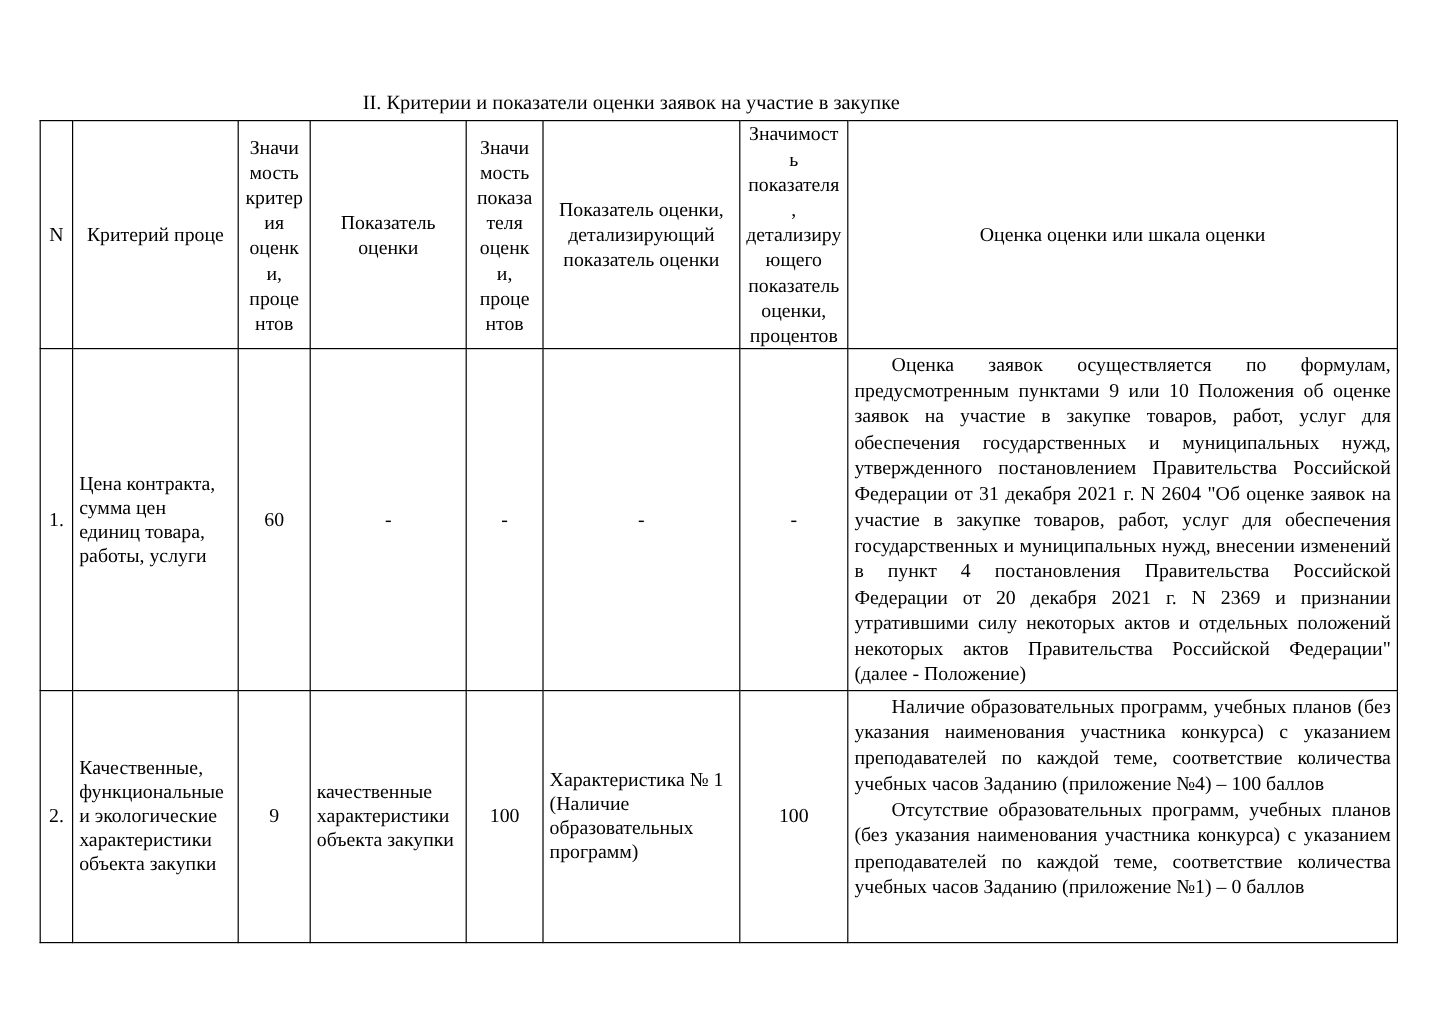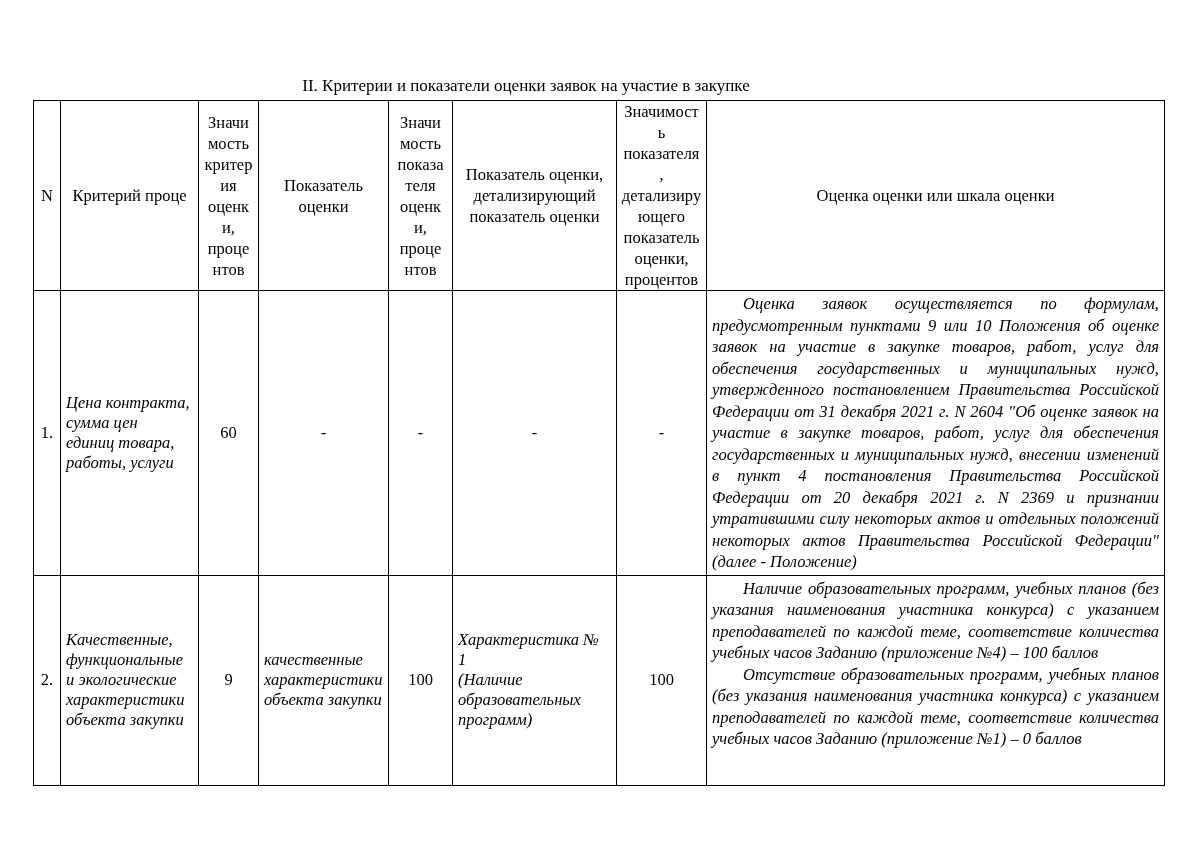--- a/index.html
+++ b/index.html
@@ -60,33 +60,31 @@
     vertical-align: middle;
     line-height: 20px;
   }
   td.c-left {
     text-align: left;
     vertical-align: middle;
     line-height: 20px;
     white-space: pre-line;
     padding-left: 5px;
     padding-right: 2px;
-    font-style: italic;
   }
   td.c-formula {
     vertical-align: top;
     padding: 4px 5px 4px 6px;
   }
   td.c-formula p {
     margin: 0;
     text-align: justify;
     text-indent: 31px;
     font-size: 16.5px;
     line-height: 21.5px;
-    font-style: italic;
   }
 </style>
 </head>
 <body>
 
 <div class="doc-title">II. Критерии и показатели оценки заявок на участие в закупке</div>
 
 <table class="criteria-table">
   <colgroup>
     <col style="width:27px">

